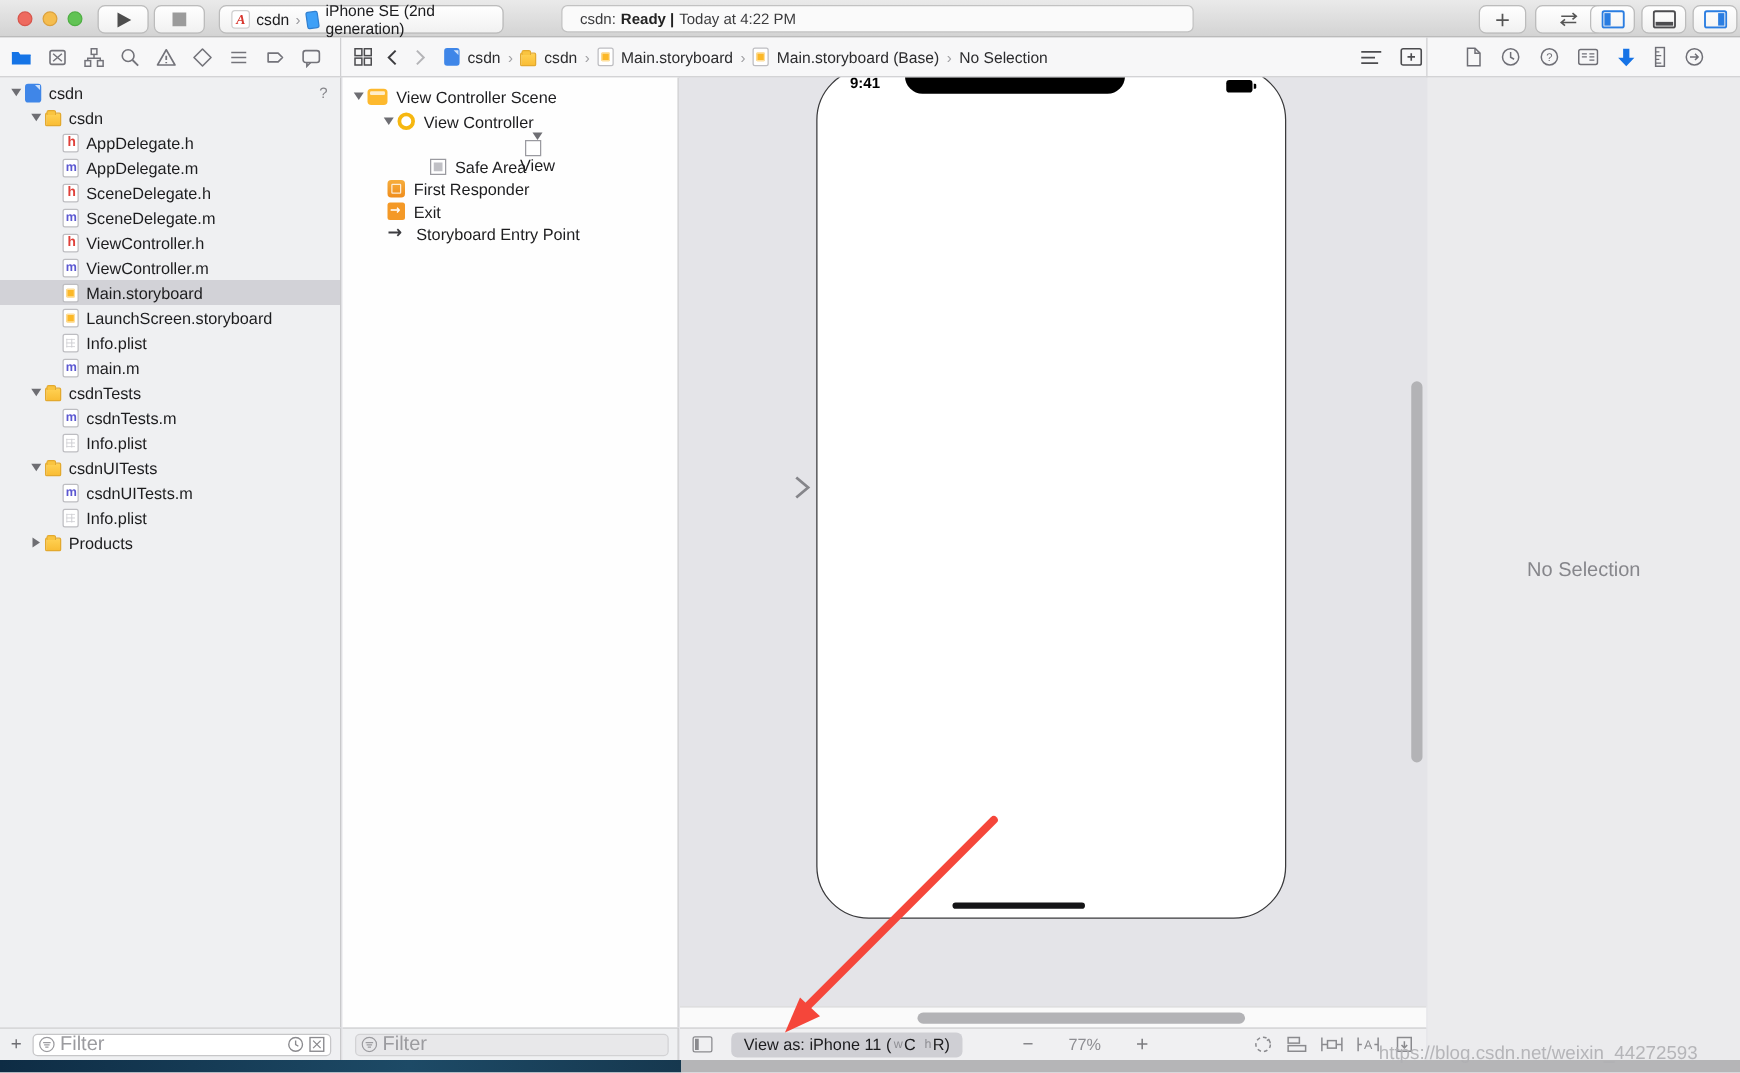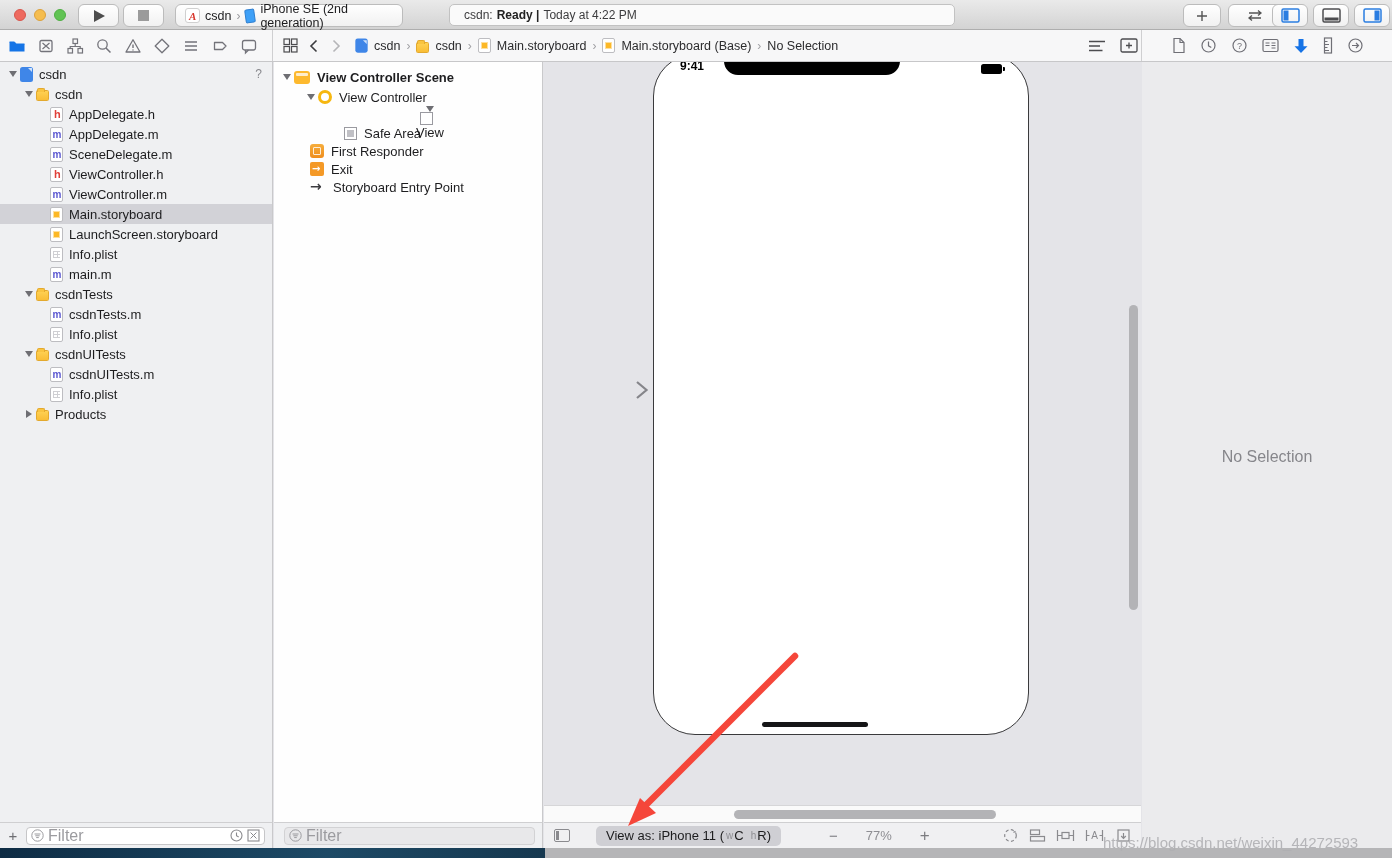--- a/index.html
+++ b/index.html
@@ -76,21 +76,21 @@
   .nav-filter { position:absolute; left:0; top:822px; width:273px; height:26px; background:#eff0f2; border-top:1px solid #cfcfd1; border-right:1px solid #c9c9cb; display:flex; align-items:center; }
   .add-btn { width:26px; text-align:center; color:#6d6d72; font-size:15px; }
   .filter-field { flex:1; height:18px; margin-right:7px; background:#fff; border:1px solid #c6c6c8; border-radius:4px; display:flex; align-items:center; padding:0 4px; gap:4px; }
   .filter-field.gray { background:#e8e8ea; border-color:#d2d2d4; }
   .filter-ph { color:#9b9b9f; font-size:16px; flex:1; }
   .ficon { flex:none; display:flex; }
 
   
   .outline-panel { position:absolute; left:274px; top:62px; width:269px; height:760px; background:#fefefe; border-right:1px solid #c9c9cb; padding-top:4px; }
   .out-row { height:18px; display:flex; align-items:center; font-size:13px; color:#1d1d1f; white-space:nowrap; }
-  .out-row.first { height:22px; font-weight:bold; }
+  .out-row.first { height:22px; font-weight:normal; }
   .opl0 { padding-left:6px; } .opl1 { padding-left:30px; } .opl2 { padding-left:44px;flex-direction:column; } .opl3 { padding-left:70px; } .opl1n { padding-left:36px; }
   .oc { flex:none; margin-right:7px; position:relative; }
   .oc-scene { width:16px; height:13px; background:#fdb92e; border-radius:3px; }
   .oc-scene::before { content:""; position:absolute; left:2px; top:2px; right:2px; height:3px; background:rgba(255,255,255,.75); border-radius:1px; }
   .oc-vc { width:14px; height:14px; border:3.5px solid #f6b710; border-radius:50%; background:#fff; }
   .oc-view { width:13px; height:13px; border:1.5px solid #9a9aa0; background:#fff; }
   .oc-safe { width:13px; height:13px; border:1.5px solid #9a9aa0; background:#fff; }
   .oc-safe::after { content:""; position:absolute; inset:2px; background:#c0c0c5; }
   .oc-fr { width:14px; height:14px; background:linear-gradient(#f6ad3c,#ef8d1d); border-radius:3px; }
   .oc-fr::after { content:""; position:absolute; inset:3px; border:1px solid rgba(255,255,255,.8); border-radius:1px; }
@@ -108,21 +108,21 @@
   .battery::after { content:""; position:absolute; right:-3px; top:3px; width:2px; height:4px; background:#000; border-radius:0 1px 1px 0; }
   .homebar { position:absolute; left:108px; bottom:7px; width:106px; height:5px; background:#151517; border-radius:2.5px; }
   .vscroll { position:absolute; right:3px; top:243px; width:9px; height:305px; background:#b3b3b6; border-radius:4.5px; }
   .canvas-hscroll { position:absolute; left:544px; top:805px; width:597px; height:17px; background:#fafafa; border-top:1px solid #d6d6d8; }
   .hthumb { position:absolute; left:190px; top:4px; width:262px; height:9px; background:#b3b3b6; border-radius:4.5px; }
 
   
   .canvas-bar { position:absolute; left:544px; top:822px; width:597px; height:26px; background:#f0f0f2; border-top:1px solid #cfcfd1; display:flex; align-items:center; }
   .bezel-ic { width:16px; height:13px; border:1.5px solid #8a8a8e; border-radius:2px; margin-left:10px; position:relative; flex:none; }
   .bezel-ic::after { content:""; position:absolute; left:1px; top:1px; bottom:1px; width:3px; background:#8a8a8e; }
-  .viewas-btn { margin-left:26px; height:20px; background:#cfcfd4; border-radius:5px; padding:0 10px; display:flex; align-items:center; font-size:13px; color:#1c1c1e; white-space:nowrap; }
+  .viewas-btn { margin-left:15px; height:20px; background:#cfcfd4; border-radius:5px; padding:0 10px; display:flex; align-items:center; font-size:13px; color:#1c1c1e; white-space:nowrap; }
   .trait-sm { font-size:10px; color:#8e8e93; margin:0 1px 0 2px; }
   .trait-sm.sp { margin-left:7px; }
   .zoom-out { margin-left:48px; color:#7c7c80; font-size:15px; }
   .zoom-lvl { margin-left:28px; color:#8e8e93; font-size:13px; }
   .zoom-in { margin-left:28px; color:#7c7c80; font-size:17px; }
   .cb-icons { margin-left:auto; margin-right:10px; display:flex; align-items:center; gap:10px; }
 
   
   .inspector { position:absolute; left:1142px; top:62px; width:250px; height:786px; background:#ebebed; }
   .no-selection { position:absolute; left:0; right:0; top:386px; text-align:center; font-size:16px; color:#86868b; }
@@ -321,20 +321,24 @@
       <span class="ic ic-folder"></span>
       <span>csdn</span>
     </div>
     <div class="nav-row pl2">
       <span class="ic ic-doc ic-h"></span>
       <span>AppDelegate.h</span>
     </div>
     <div class="nav-row pl2">
       <span class="ic ic-doc ic-m"></span>
       <span>AppDelegate.m</span>
+    </div>
+    <div class="nav-row pl2">
+      <span class="ic ic-doc ic-h"></span>
+      <span>SceneDelegate.h</span>
     </div>
     <div class="nav-row pl2">
       <span class="ic ic-doc ic-m"></span>
       <span>SceneDelegate.m</span>
     </div>
     <div class="nav-row pl2">
       <span class="ic ic-doc ic-h"></span>
       <span>ViewController.h</span>
     </div>
     <div class="nav-row pl2">

